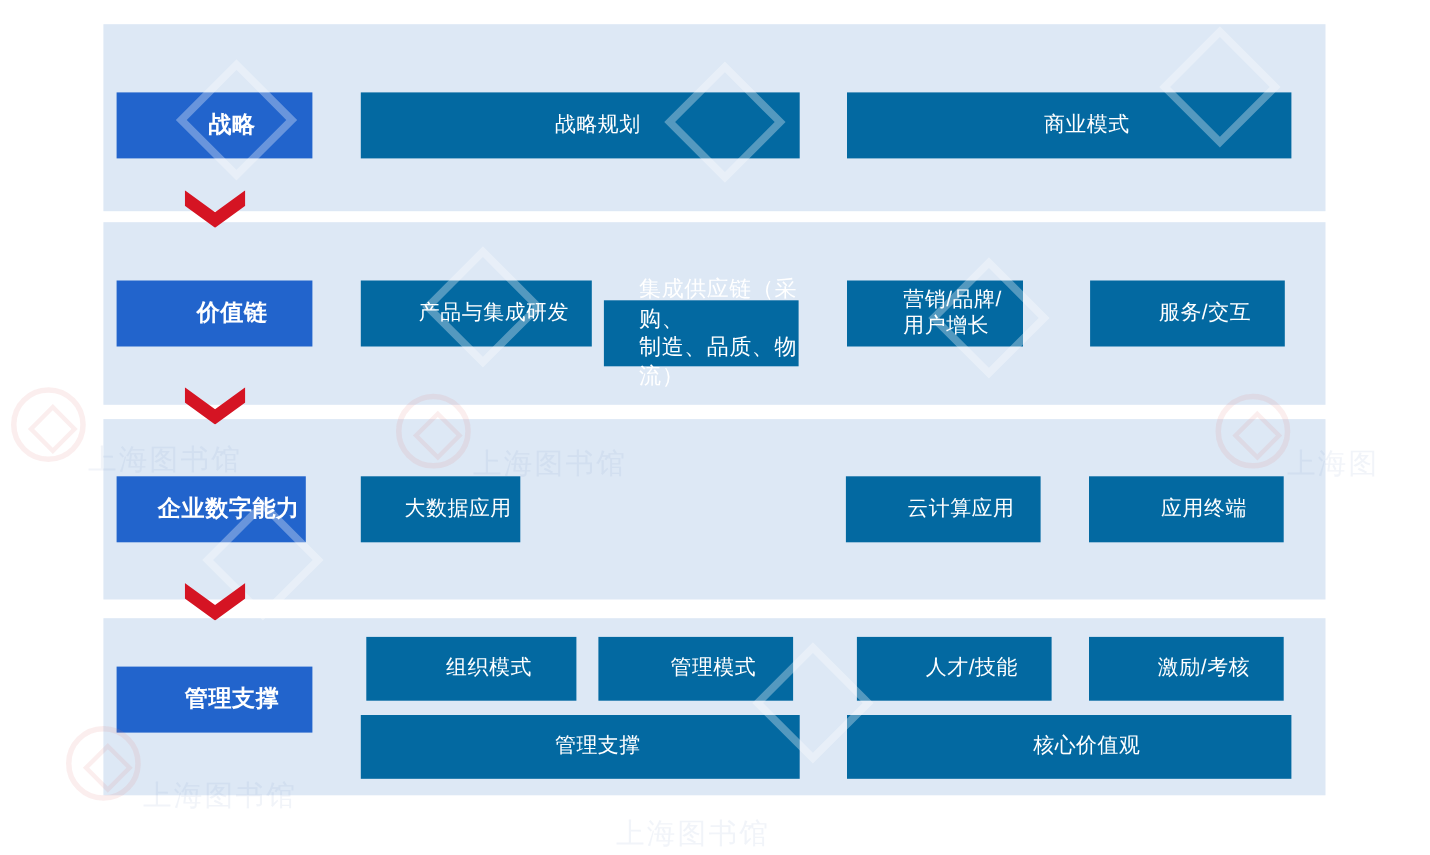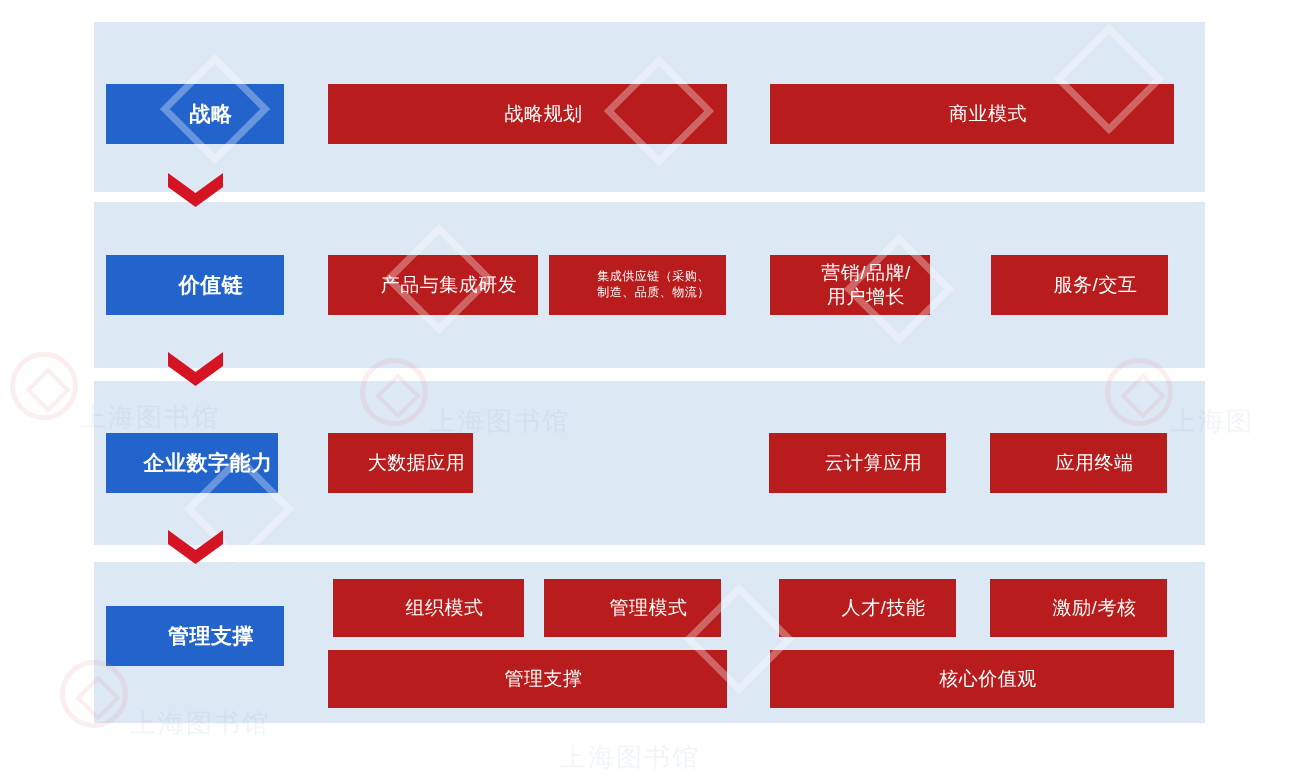--- a/index.html
+++ b/index.html
@@ -67,41 +67,42 @@
     width: 1111px;
     z-index: 1;
   }
 
   
   .box {
     position: absolute;
     display: flex;
     align-items: center;
     justify-content: center;
-    text-align: center;
+    text-align: left;
     color: #ffffff;
     z-index: 3;
     box-sizing: border-box;
     line-height: 1.28;
     letter-spacing: 0.5px;
     padding-left: 32px;
   }
   .box.primary {
     background: #2264cc;
     font-weight: bold;
     font-size: 21px;
   }
   .box.secondary {
-    background: #b91c1c;
+    background: #0369a1;
     font-weight: normal;
     font-size: 19px;
   }
   .box.small {
-    font-size: 12px;
+    font-size: 20px;
     line-height: 1.32;
+    margin-top: 18px;
   }
 
   
   .arrow {
     position: absolute;
     z-index: 6;
   }
   .arrow svg { display: block; }
 </style>
 </head>

